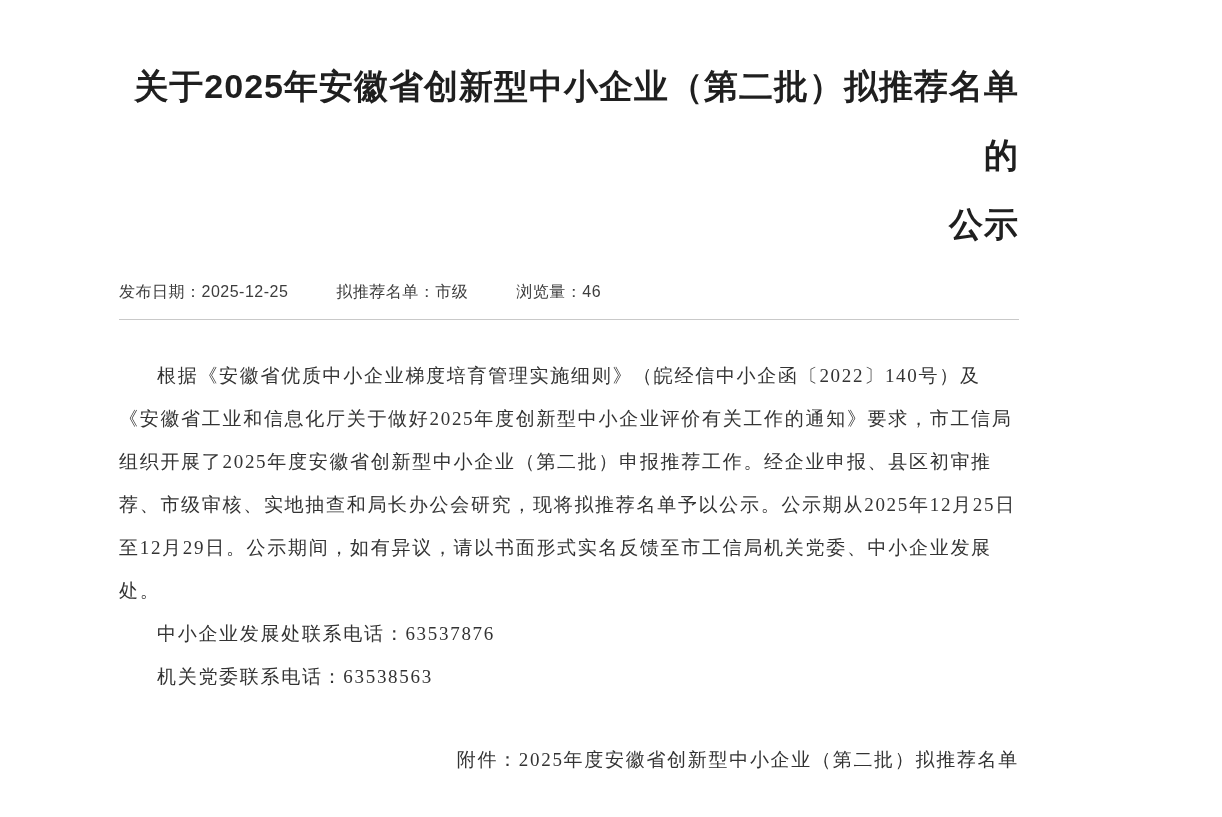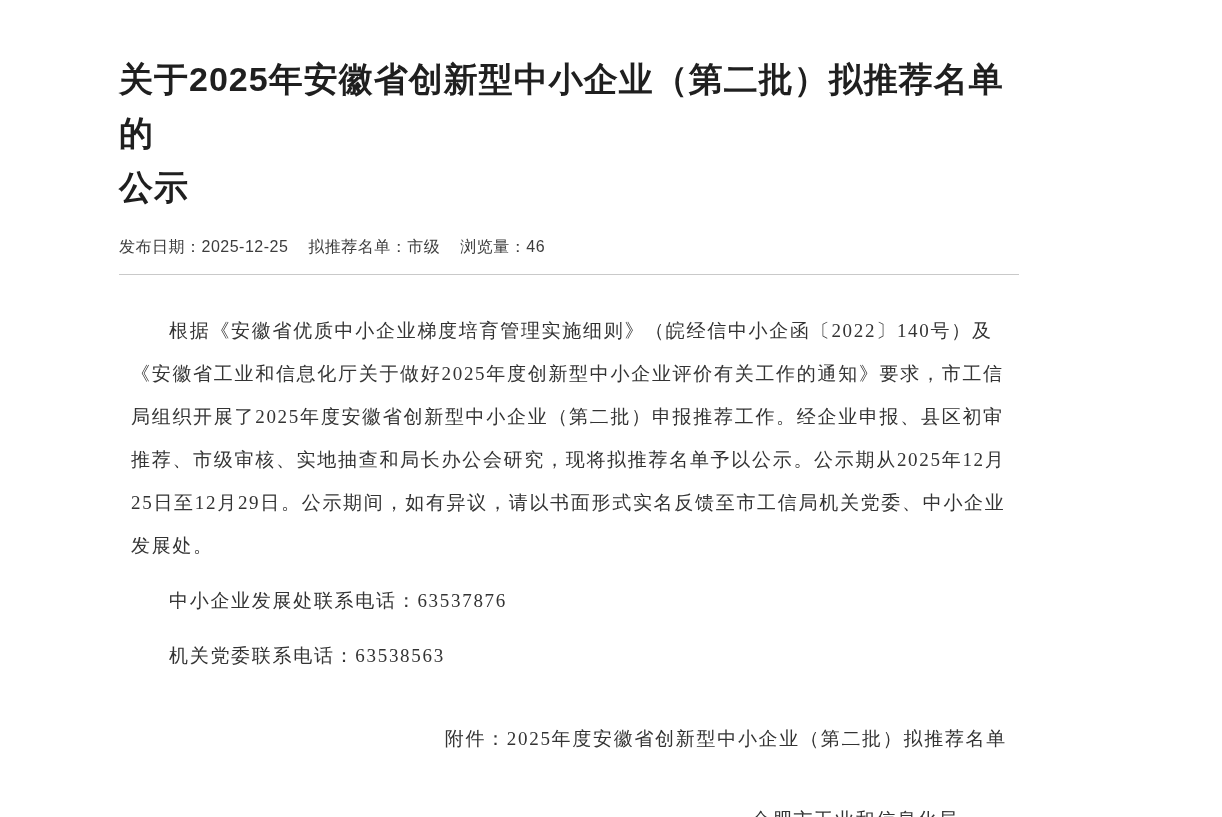--- a/index.html
+++ b/index.html
@@ -15,31 +15,31 @@
   }
   .content {
     width: 900px;
     margin-left: 119px;
   }
   .title {
     margin: 0;
     padding-top: 52px;
     font-size: 34px;
     font-weight: 700;
-    line-height: 54px;
+    line-height: 69px;
     letter-spacing: 1px;
     color: #1f1f1f;
-    text-align: left;
+    text-align: right;
     font-family: "Liberation Sans", "DejaVu Sans", sans-serif;
   }
   .title span { display: block; }
   .meta {
     margin-top: 22px;
     display: flex;
-    gap: 20px;
+    gap: 48px;
     font-size: 16px;
     line-height: 22px;
     color: #3d3d3d;
     letter-spacing: 0.5px;
     white-space: nowrap;
   }
   .divider {
     margin: 16px 0 0 0;
     border: none;
     border-top: 1px solid #c9c9c9;
@@ -47,21 +47,21 @@
   }
   .article {
     margin-top: 34px;
     font-family: "Liberation Serif", "DejaVu Serif", serif;
     font-size: 19px;
     line-height: 43px;
     letter-spacing: 1.7px;
     color: #333333;
   }
   .article p {
-    margin: 12px;
+    margin: 0;
     text-indent: 2em;
   }
   .attachment {
     margin-top: 40px !important;
     text-align: right;
   }
   .signature {
     margin-top: 37px;
     text-align: right;
     padding-right: 50px;

